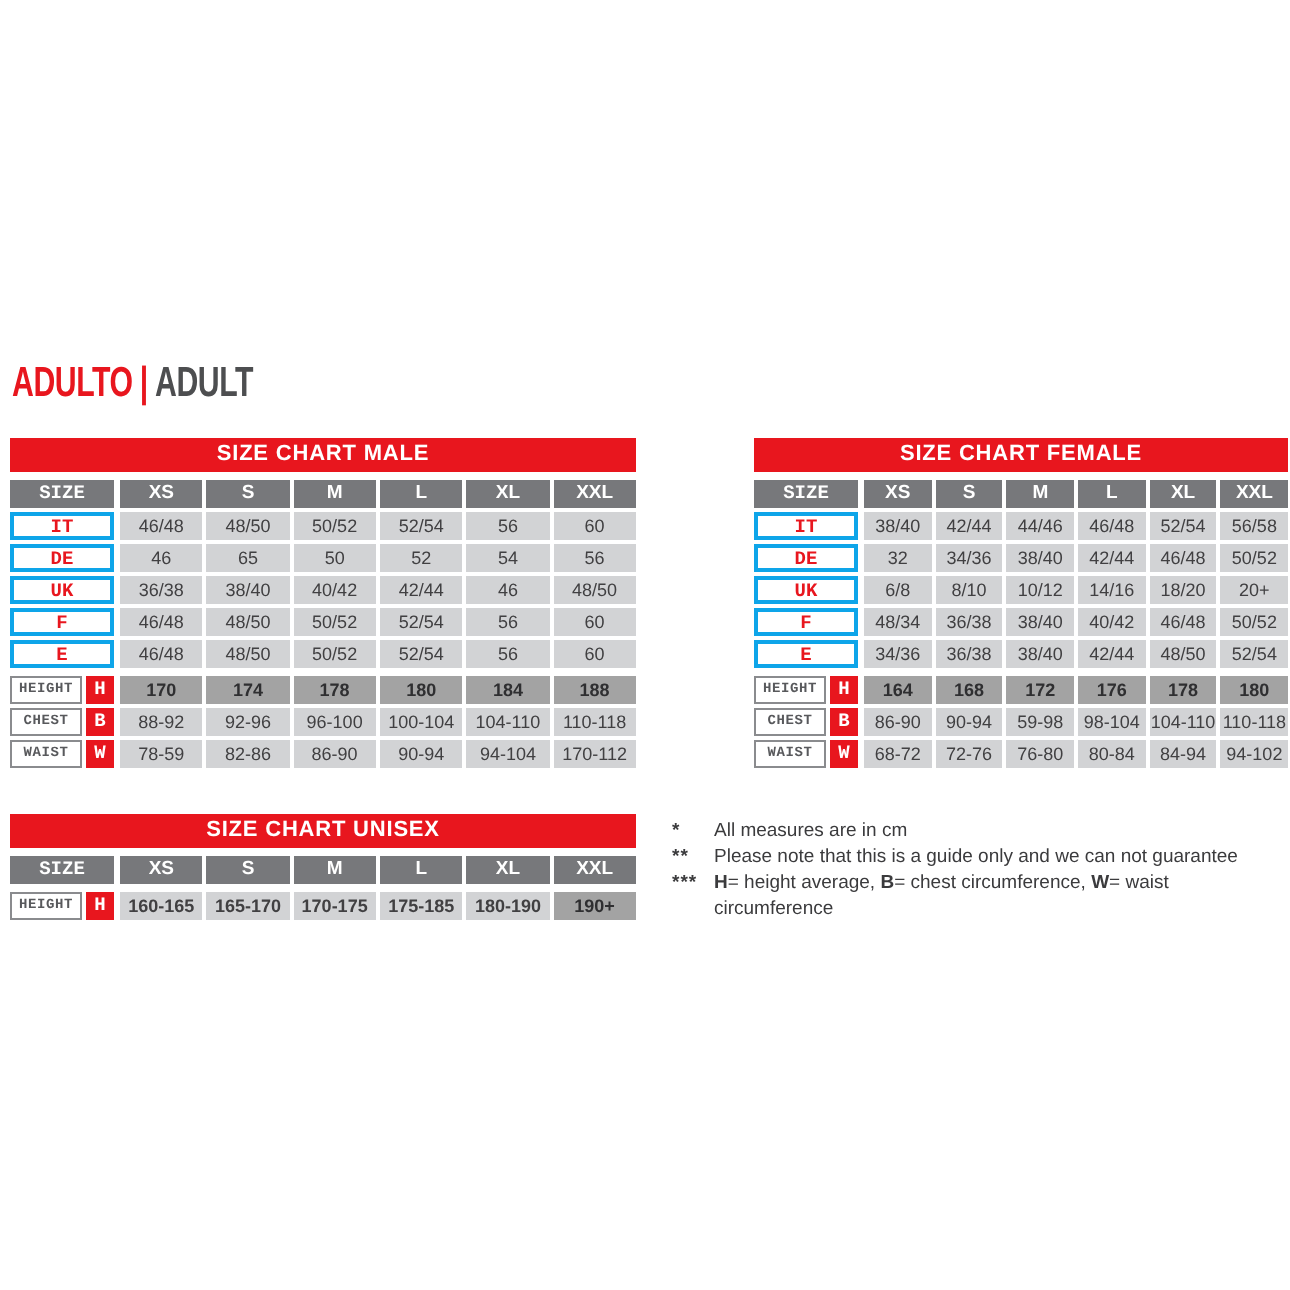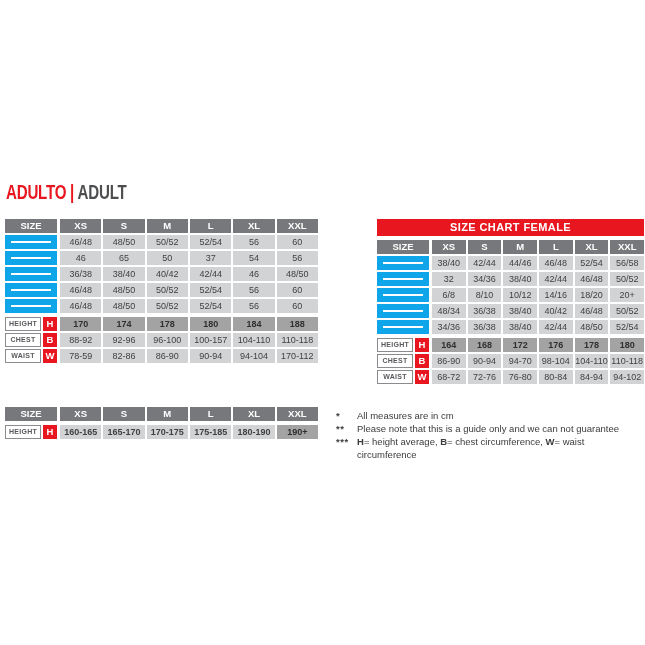--- a/index.html
+++ b/index.html
@@ -27,29 +27,29 @@
   #table-female { left:337px; top:219px; width:307px;padding-left:40px; }
   #table-unisex { left:5px;   top:407px; width:313px; }
 
   .t-bar {
     height:17px; line-height:17px; background:var(--red,#e8161e);
     color:#fff; font-weight:bold; font-size:11px; text-align:center;
     letter-spacing:0.4px; margin-bottom:4px;
   }
   .t-row { display:flex; margin-bottom:2px; }
   .t-row.first-m { margin-top:4px; }
-  .label-w { flex:0 0 52px; width:52px; margin-right:1px; }
+  .label-w { flex:0 0 52px; width:52px; margin-right:1px;font-family:Liberation Mono, monospace; }
   .cell {
     height:14px; line-height:14px; font-size:9px; text-align:center;
     white-space:nowrap; overflow:hidden; color:#414042;
   }
   .val { flex:1 1 0; margin-left:2px; }
   .head { background:var(--hdr,#77787b); color:#fff; font-weight:bold; font-size:9.5px; }
   .rlabel {
-    background:#fff; border:6px solid #0ea5e9; color:var(--red,#e8161e);
+    background:#fff; border:2px solid #0ea5e9; color:var(--red,#e8161e);
     font-weight:bold; font-size:9.5px; line-height:12px;
   }
   .vgray { background:var(--cell,#d2d3d5); }
   .vwhite { background:#a3a3a3; color:#2f2f31; }
   .bold { font-weight:bold; }
   .mlabel-wrap { display:flex; }
   .mword {
     flex:1 1 auto; background:#fff; border:1px solid #8a8b8e;
     color:#58595c; font-weight:bold; font-size:7px; letter-spacing:0.3px;
     line-height:12px; margin-right:2px; height:14px; text-align:center;
@@ -69,20 +69,21 @@
 </head>
 <body>
 
 <div class="canvas">
 
   <div class="page-title">
     <span class="t-red">ADULTO</span><span class="t-sep">|</span><span class="t-gray">ADULT</span>
   </div>
 
   <div id="table-male" class="size-table">
+      <div class="t-bar">SIZE CHART MALE</div>
       <div class="t-row">
         <div class="cell head label-w">SIZE</div>
         <div class="cell head val">XS</div>
         <div class="cell head val">S</div>
         <div class="cell head val">M</div>
         <div class="cell head val">L</div>
         <div class="cell head val">XL</div>
         <div class="cell head val">XXL</div>
       </div>
       <div class="t-row">
@@ -92,21 +93,21 @@
         <div class="cell val vgray">50/52</div>
         <div class="cell val vgray">52/54</div>
         <div class="cell val vgray">56</div>
         <div class="cell val vgray">60</div>
       </div>
       <div class="t-row">
         <div class="cell rlabel label-w">DE</div>
         <div class="cell val vgray">46</div>
         <div class="cell val vgray">65</div>
         <div class="cell val vgray">50</div>
-        <div class="cell val vgray">37</div>
+        <div class="cell val vgray">52</div>
         <div class="cell val vgray">54</div>
         <div class="cell val vgray">56</div>
       </div>
       <div class="t-row">
         <div class="cell rlabel label-w">UK</div>
         <div class="cell val vgray">36/38</div>
         <div class="cell val vgray">38/40</div>
         <div class="cell val vgray">40/42</div>
         <div class="cell val vgray">42/44</div>
         <div class="cell val vgray">46</div>
@@ -143,21 +144,21 @@
         <div class="cell val vwhite bold">188</div>
       </div>
       <div class="t-row">
         <div class="mlabel-wrap label-w">
           <div class="mword">CHEST</div>
           <div class="badge">B</div>
         </div>
         <div class="cell val vgray">88-92</div>
         <div class="cell val vgray">92-96</div>
         <div class="cell val vgray">96-100</div>
-        <div class="cell val vgray">100-157</div>
+        <div class="cell val vgray">100-104</div>
         <div class="cell val vgray">104-110</div>
         <div class="cell val vgray">110-118</div>
       </div>
       <div class="t-row">
         <div class="mlabel-wrap label-w">
           <div class="mword">WAIST</div>
           <div class="badge">W</div>
         </div>
         <div class="cell val vgray">78-59</div>
         <div class="cell val vgray">82-86</div>
@@ -235,39 +236,40 @@
         <div class="cell val vwhite bold">178</div>
         <div class="cell val vwhite bold">180</div>
       </div>
       <div class="t-row">
         <div class="mlabel-wrap label-w">
           <div class="mword">CHEST</div>
           <div class="badge">B</div>
         </div>
         <div class="cell val vgray">86-90</div>
         <div class="cell val vgray">90-94</div>
-        <div class="cell val vgray">94-70</div>
+        <div class="cell val vgray">59-98</div>
         <div class="cell val vgray">98-104</div>
         <div class="cell val vgray">104-110</div>
         <div class="cell val vgray">110-118</div>
       </div>
       <div class="t-row">
         <div class="mlabel-wrap label-w">
           <div class="mword">WAIST</div>
           <div class="badge">W</div>
         </div>
         <div class="cell val vgray">68-72</div>
         <div class="cell val vgray">72-76</div>
         <div class="cell val vgray">76-80</div>
         <div class="cell val vgray">80-84</div>
         <div class="cell val vgray">84-94</div>
         <div class="cell val vgray">94-102</div>
       </div>
     </div>
   <div id="table-unisex" class="size-table">
+      <div class="t-bar">SIZE CHART UNISEX</div>
       <div class="t-row">
         <div class="cell head label-w">SIZE</div>
         <div class="cell head val">XS</div>
         <div class="cell head val">S</div>
         <div class="cell head val">M</div>
         <div class="cell head val">L</div>
         <div class="cell head val">XL</div>
         <div class="cell head val">XXL</div>
       </div>
       <div class="t-row first-m">

